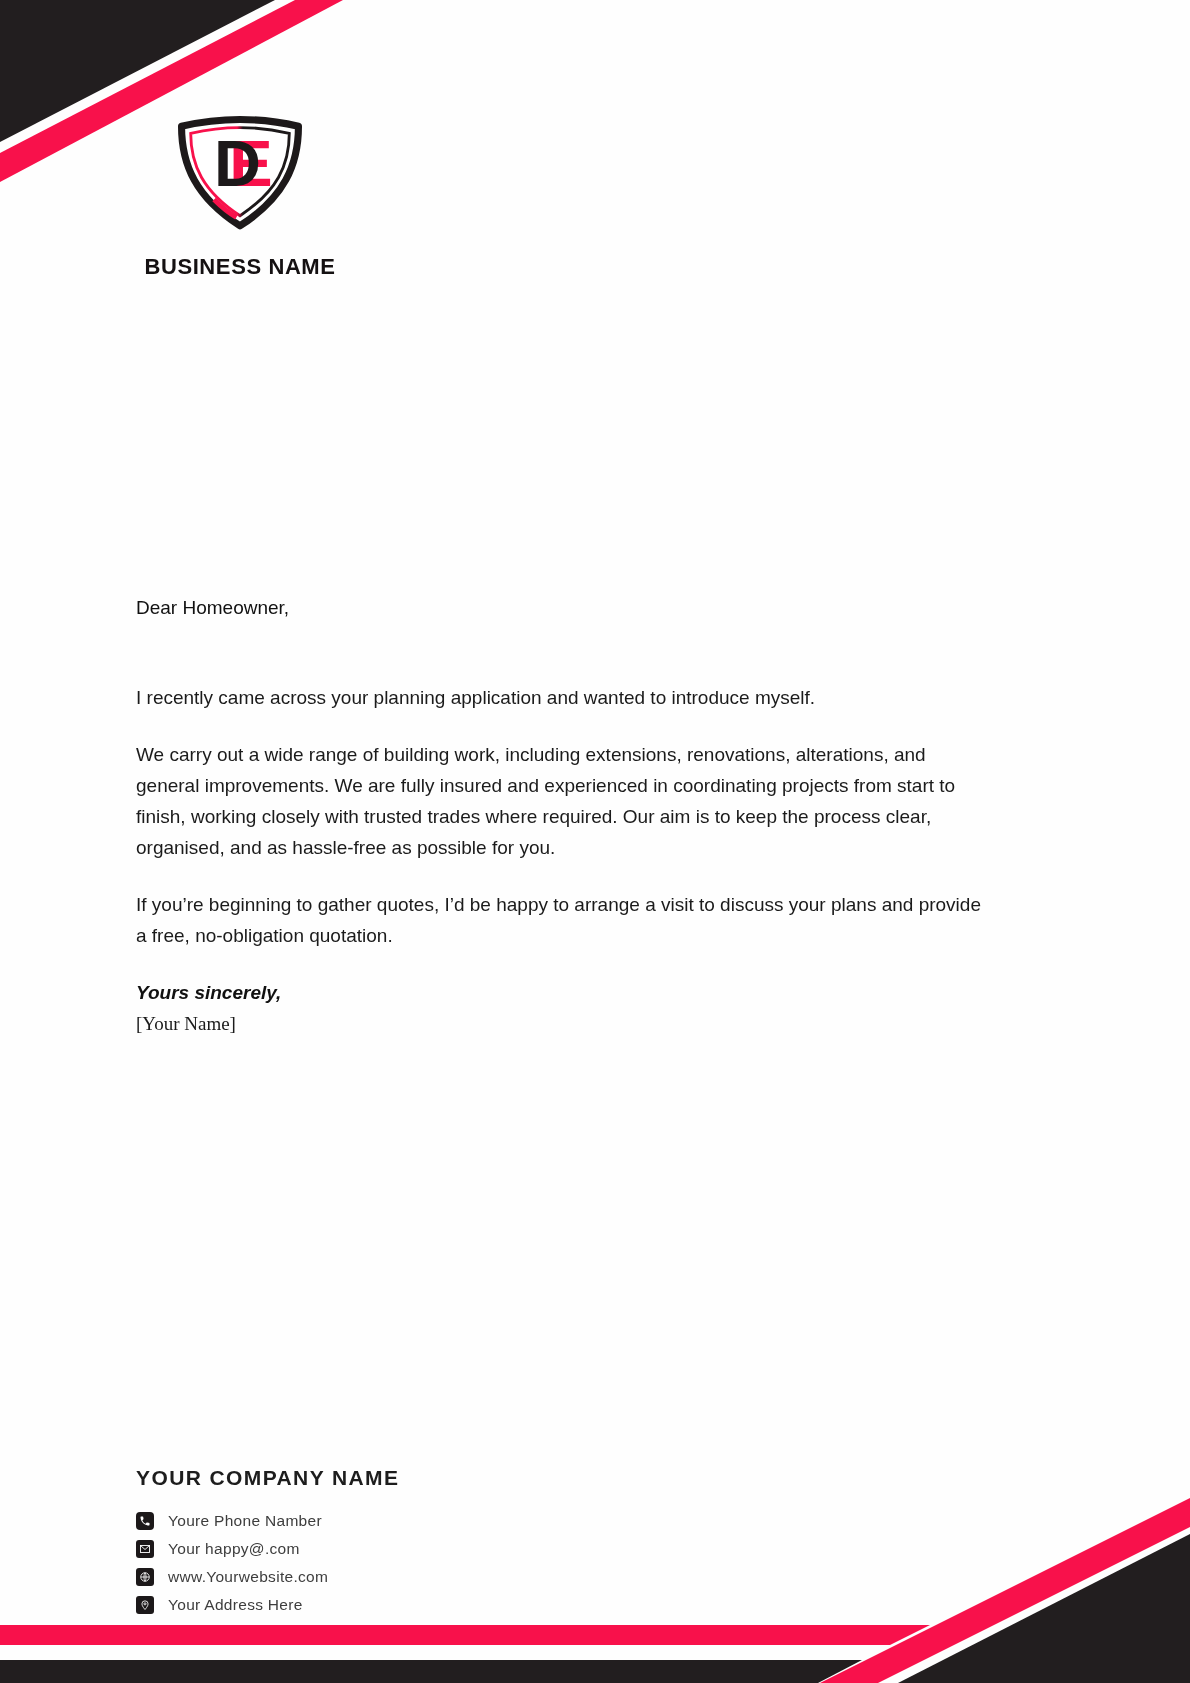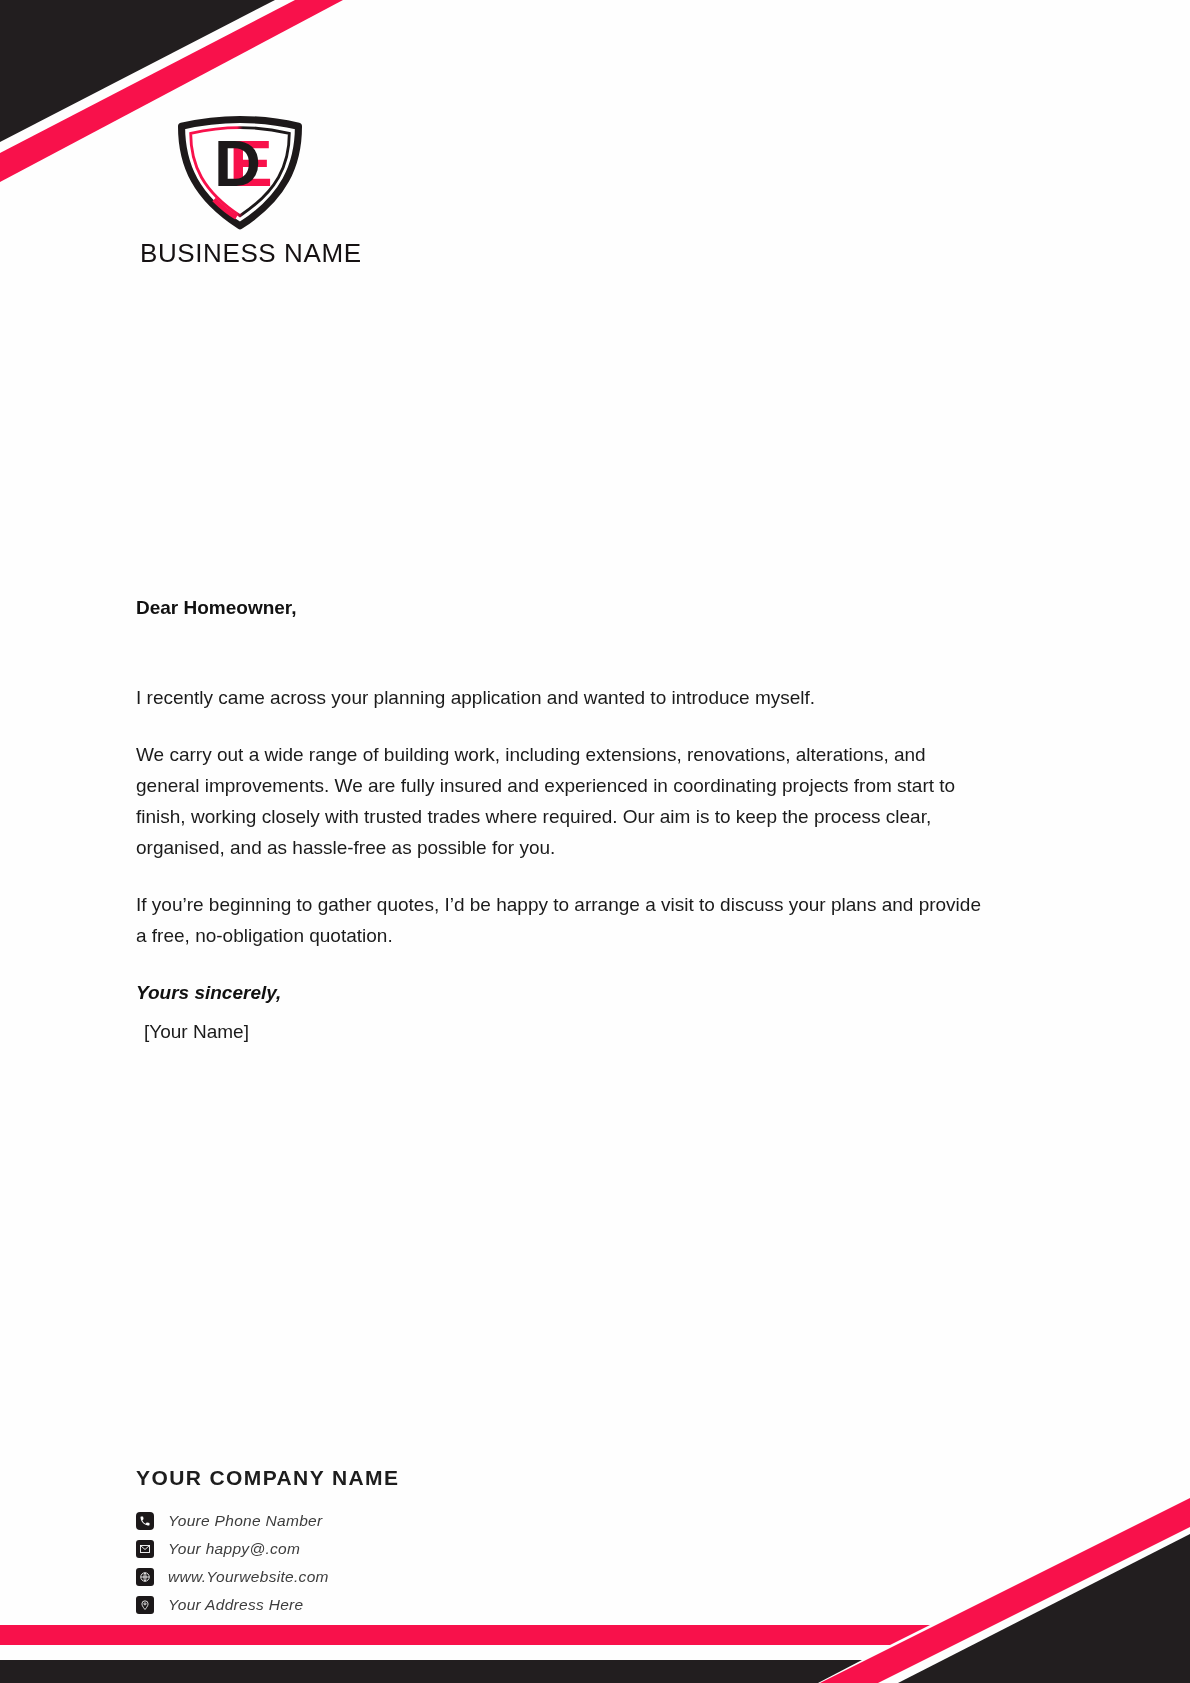--- a/index.html
+++ b/index.html
@@ -13,42 +13,42 @@
     color:#1b1b1b;
   }
   svg.deco{position:absolute;inset:0;width:1190px;height:1683px;display:block;}
   .fill-red{fill:#F8114B;}
   .fill-dark{fill:#221E1F;}
 
   
   .logo-wrap{position:absolute;left:140px;top:112px;width:200px;text-align:center;}
   .logo-shield{display:block;margin:0 auto;width:130px;height:122px;}
   .business-name{
-    margin-top:4px;
-    font-size:26px;font-weight:400;letter-spacing:.6px;
+    margin-top:20px;
+    font-size:22px;font-weight:700;letter-spacing:.6px;
     color:#151112;white-space:nowrap;
   }
 
   
   .letter{
     position:absolute;left:136px;top:592px;width:858px;
     font-size:19px;line-height:31px;
   }
   .letter p{margin:0 0 26px 0;}
-  .letter p.salutation{font-weight:700;color:#111;margin-bottom:59px;}
+  .letter p.salutation{font-weight:400;color:#111;margin-bottom:59px;}
   .letter p.signoff{font-weight:700;color:#111;margin-bottom:0;font-style:italic;}
-  .letter p.signature{margin:8px;}
+  .letter p.signature{margin:0;font-family:Liberation Serif, serif;}
 
   
   .footer{position:absolute;left:136px;top:1466px;}
   .company-name{
     font-size:21px;font-weight:700;letter-spacing:1.4px;
     color:#1d1d1d;margin-bottom:22px;white-space:nowrap;
   }
-  .contact-row{display:flex;align-items:center;margin-bottom:10px;height:18px;font-style:italic;}
+  .contact-row{display:flex;align-items:center;margin-bottom:10px;height:18px;}
   .cicon{
     width:18px;height:18px;border-radius:3px;background:#1c1819;
     display:inline-flex;align-items:center;justify-content:center;
     margin-right:14px;flex:0 0 auto;
   }
   .cicon svg{width:12px;height:12px;display:block;}
   .contact-text{font-size:15.5px;color:#3d3d3d;letter-spacing:.3px;white-space:nowrap;}
 </style>
 </head>
 <body>

